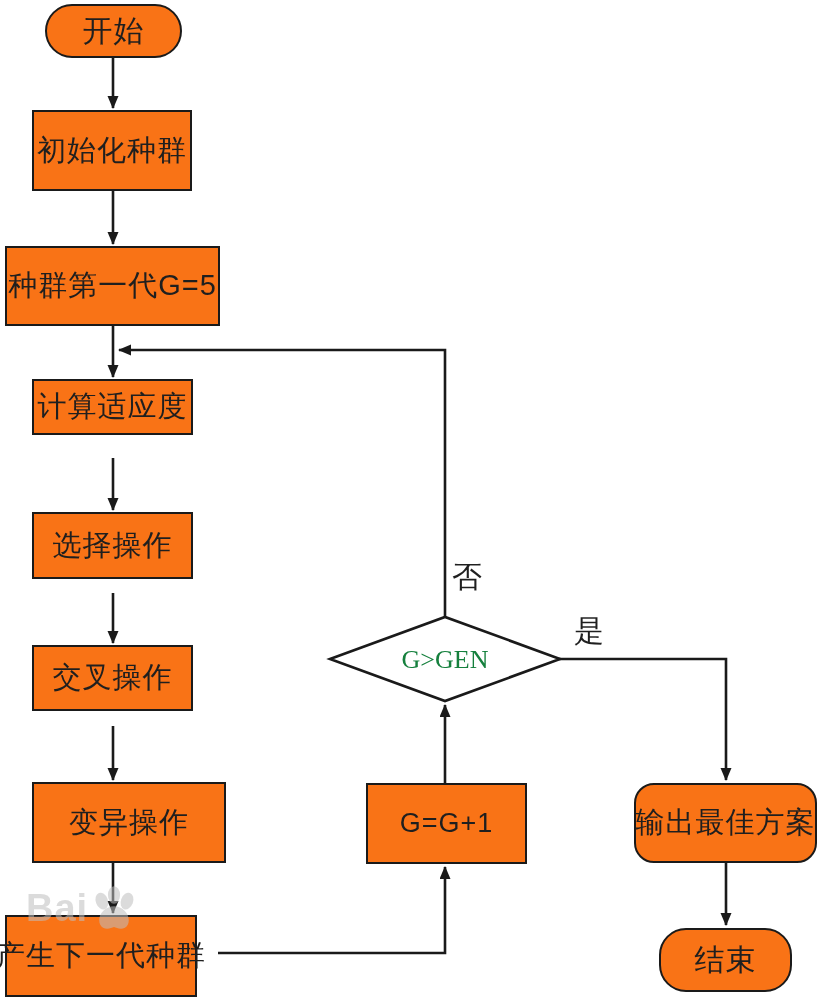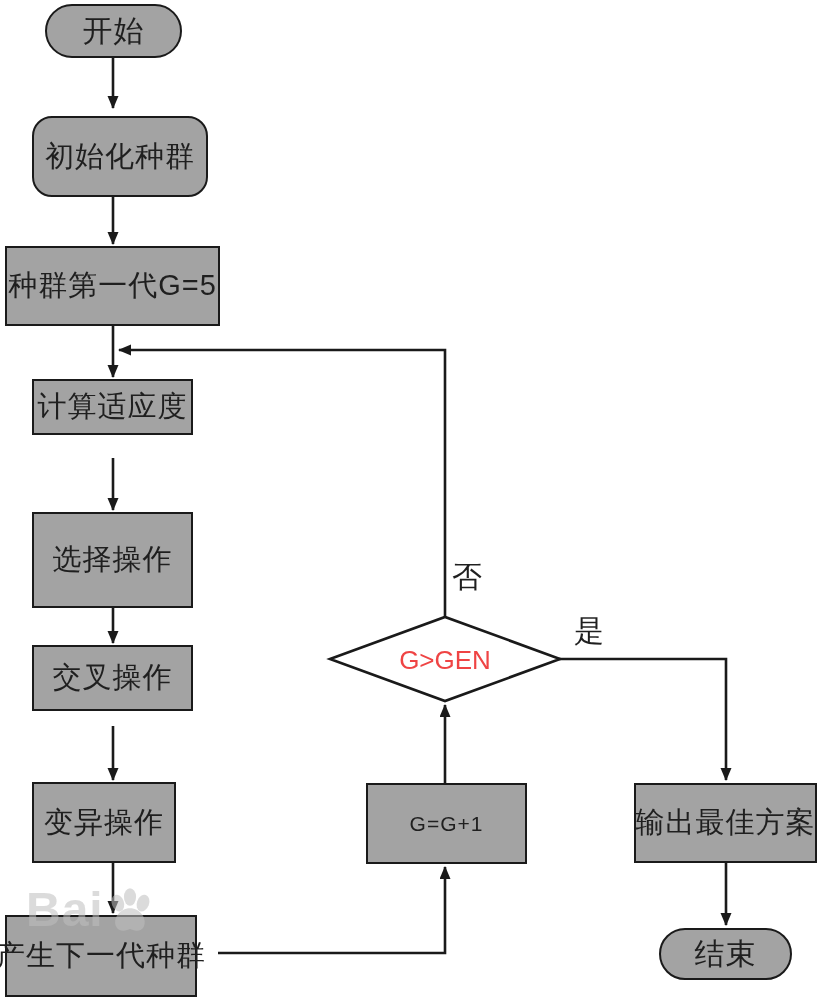--- a/index.html
+++ b/index.html
@@ -17,63 +17,64 @@
   }
   #wires {
     position: absolute;
     left: 0; top: 0;
     width: 821px; height: 1000px;
     z-index: 1;
   }
   .node {
     position: absolute;
     box-sizing: border-box;
-    background: #a3a3a3;
+    background: #f97316;
     border: 2px solid #1a1a1a;
     color: #1f1f1f;
     display: flex;
     align-items: center;
     justify-content: center;
     text-align: center;
     font-size: 29px;
     letter-spacing: 1px;
     z-index: 2;
     white-space: nowrap;
   }
   .terminator { border-radius: 27px; font-size: 30px; }
   .decision-label {
     position: absolute;
     z-index: 2;
     background: transparent;
     border: none;
-    color: #ef4444;
+    color: #15803d;
     display: flex;
     align-items: center;
     justify-content: center;
     font-size: 26px;
     letter-spacing: 0px;
+    font-family: Liberation Serif, serif;
   }
   .edge-label {
     position: absolute;
     z-index: 2;
     color: #1f1f1f;
     font-size: 30px;
     line-height: 1;
   }
   .watermark {
     position: absolute;
     left: 26px;
     top: 882px;
     z-index: 3;
     display: flex;
     align-items: center;
     gap: 2px;
     color: #bfbfbf;
     opacity: 0.55;
-    font-size: 48px;
+    font-size: 38px;
     font-weight: bold;
     letter-spacing: 1px;
     pointer-events: none;
   }
   .watermark .paw { width: 52px; height: 52px; margin: 0 -2px; }
 </style>
 </head>
 <body>
 
 <div id="stage">
@@ -107,41 +108,41 @@
 
     <path d="M559,659 L726,659 L726,780" stroke="#1a1a1a" stroke-width="2.6" fill="none" marker-end="url(#arrow)"></path>
 
     <path d="M726,863 L726,925" stroke="#1a1a1a" stroke-width="2.6" fill="none" marker-end="url(#arrow)"></path>
 
     <polygon points="330,659 445,617 560,659 445,701" fill="#ffffff" stroke="#1a1a1a" stroke-width="2.6"></polygon>
   </svg>
 
   <div class="node terminator" style="left:45px; top:4px; width:137px; height:54px;">开始</div>
 
-  <div class="node" style="left:32px; top:116px; width:176px; height:81px;border-radius:20px;">初始化种群</div>
+  <div class="node" style="left:32px; top:110px; width:160px; height:81px;">初始化种群</div>
 
   <div class="node" style="left:5px; top:246px; width:215px; height:80px;">种群第一代G=5</div>
 
   <div class="node" style="left:32px; top:379px; width:161px; height:56px;">计算适应度</div>
 
-  <div class="node" style="left:32px; top:512px; width:161px; height:96px;">选择操作</div>
+  <div class="node" style="left:32px; top:512px; width:161px; height:67px;">选择操作</div>
 
   <div class="node" style="left:32px; top:645px; width:161px; height:66px;">交叉操作</div>
 
-  <div class="node" style="left:32px; top:782px; width:144px; height:81px;">变异操作</div>
+  <div class="node" style="left:32px; top:782px; width:194px; height:81px;">变异操作</div>
 
   <div class="node" style="left:5px; top:915px; width:192px; height:82px;">产生下一代种群</div>
 
   <div class="decision-label" style="left:375px; top:644px; width:140px; height:32px;">G&gt;GEN</div>
 
-  <div class="node" style="left:366px; top:783px; width:161px; height:81px; font-size:21px;">G=G+1</div>
+  <div class="node" style="left:366px; top:783px; width:161px; height:81px; font-size:27px;">G=G+1</div>
 
-  <div class="node" style="left:634px; top:783px; width:183px; height:80px;">输出最佳方案</div>
+  <div class="node" style="left:634px; top:783px; width:183px; height:80px;border-radius:20px;">输出最佳方案</div>
 
-  <div class="node terminator" style="left:659px; top:928px; width:133px; height:52px;">结束</div>
+  <div class="node terminator" style="left:659px; top:928px; width:133px; height:64px;">结束</div>
 
   <div class="edge-label" style="left:452px; top:562px;">否</div>
 
   <div class="edge-label" style="left:574px; top:616px;">是</div>
 
   <div class="watermark">
     <span>Bai</span>
     <svg class="paw" viewBox="0 0 60 60" xmlns="http://www.w3.org/2000/svg">
       <ellipse cx="16" cy="22" rx="7" ry="10" fill="#bfbfbf" transform="rotate(-20 16 22)"></ellipse>
       <ellipse cx="30" cy="15" rx="7" ry="10" fill="#bfbfbf"></ellipse>

